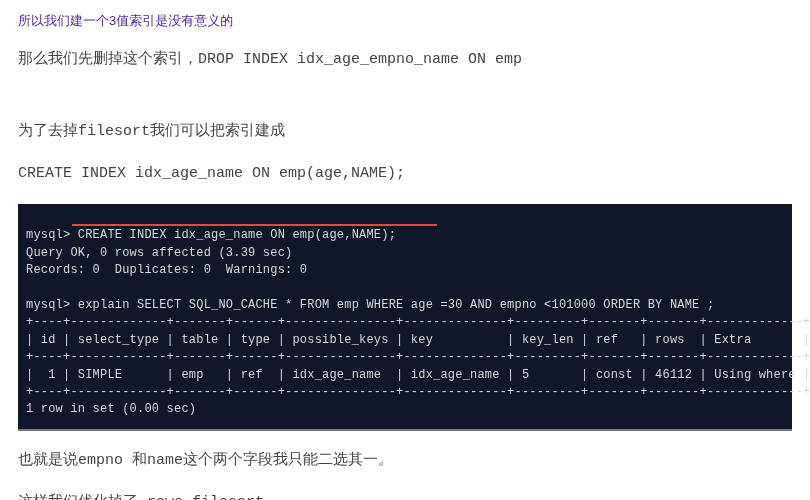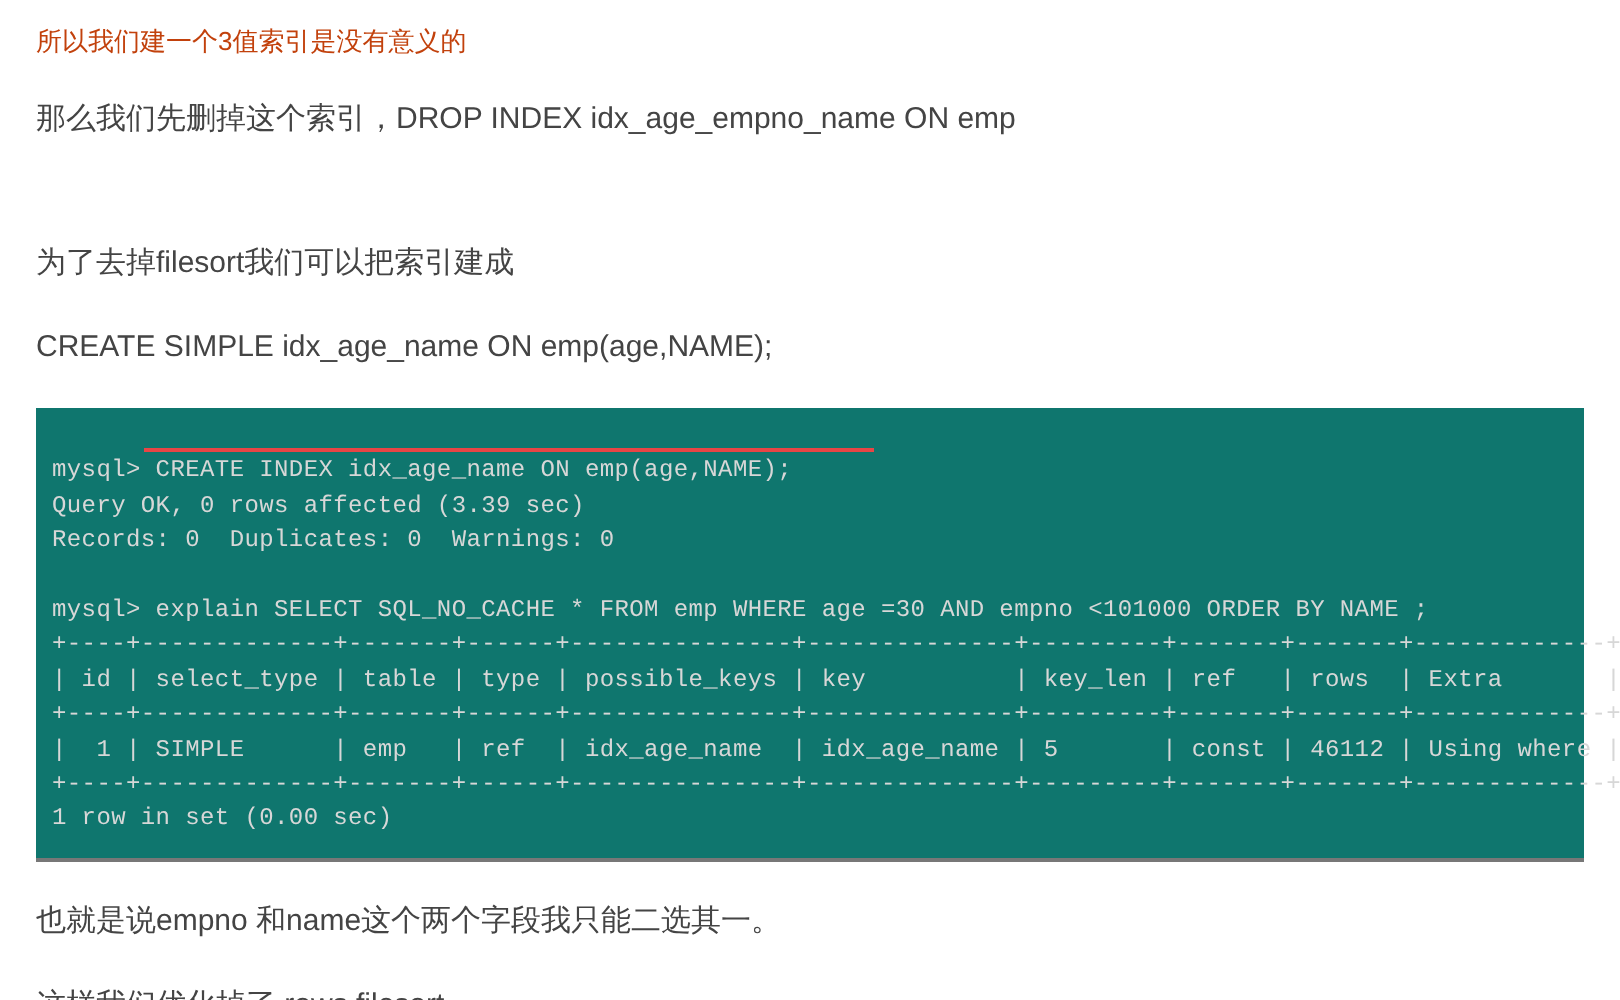--- a/index.html
+++ b/index.html
@@ -6,32 +6,33 @@
     body {
       width: 810px;
       height: 500px;
       background: #ffffff;
       font-family: -apple-system, "PingFang SC", "Microsoft YaHei", "Helvetica Neue", Arial, sans-serif;
       padding: 12px 18px;
       overflow: hidden;
     }
     .p-small {
       font-size: 13px;
-      color: #c2410c;
+      color: #4c1d95;
       margin-bottom: 18px;
     }
     .p {
       font-size: 15px;
       color: #444;
       margin-bottom: 18px;
       line-height: 1.6;
+      font-family: Liberation Mono, monospace;
     }
     .p-gap { margin-top: 48px; }
     .terminal {
-      background: #0f766e;
+      background: #0f172a;
       color: #d7d7d7;
       font-family: "Menlo", "Consolas", "Courier New", monospace;
       font-size: 12px;
       padding: 6px 8px 10px 8px;
       line-height: 1.45;
       white-space: pre;
       margin-bottom: 18px;
       position: relative;
       border-bottom: 2px solid #777;
       letter-spacing: 0.2px;
@@ -44,21 +45,21 @@
       left: 54px;
       width: 365px;
     }
   </style>
 </head>
 <body>
 
 <div class="p-small">所以我们建一个3值索引是没有意义的</div>
 <div class="p">那么我们先删掉这个索引，DROP INDEX idx_age_empno_name ON emp</div>
 <div class="p p-gap">为了去掉filesort我们可以把索引建成</div>
-<div class="p">CREATE SIMPLE idx_age_name ON emp(age,NAME);</div>
+<div class="p">CREATE INDEX idx_age_name ON emp(age,NAME);</div>
 
 <div class="terminal">
 <div class="hl"></div><span>mysql&gt; CREATE INDEX idx_age_name ON emp(age,NAME);</span>
 <span>Query OK, 0 rows affected (3.39 sec)</span>
 <span>Records: 0  Duplicates: 0  Warnings: 0</span>
 <span></span>
 <span>mysql&gt; explain SELECT SQL_NO_CACHE * FROM emp WHERE age =30 AND empno &lt;101000 ORDER BY NAME ;</span>
 <span>+----+-------------+-------+------+---------------+--------------+---------+-------+-------+-------------+</span>
 <span>| id | select_type | table | type | possible_keys | key          | key_len | ref   | rows  | Extra       |</span>
 <span>+----+-------------+-------+------+---------------+--------------+---------+-------+-------+-------------+</span>

